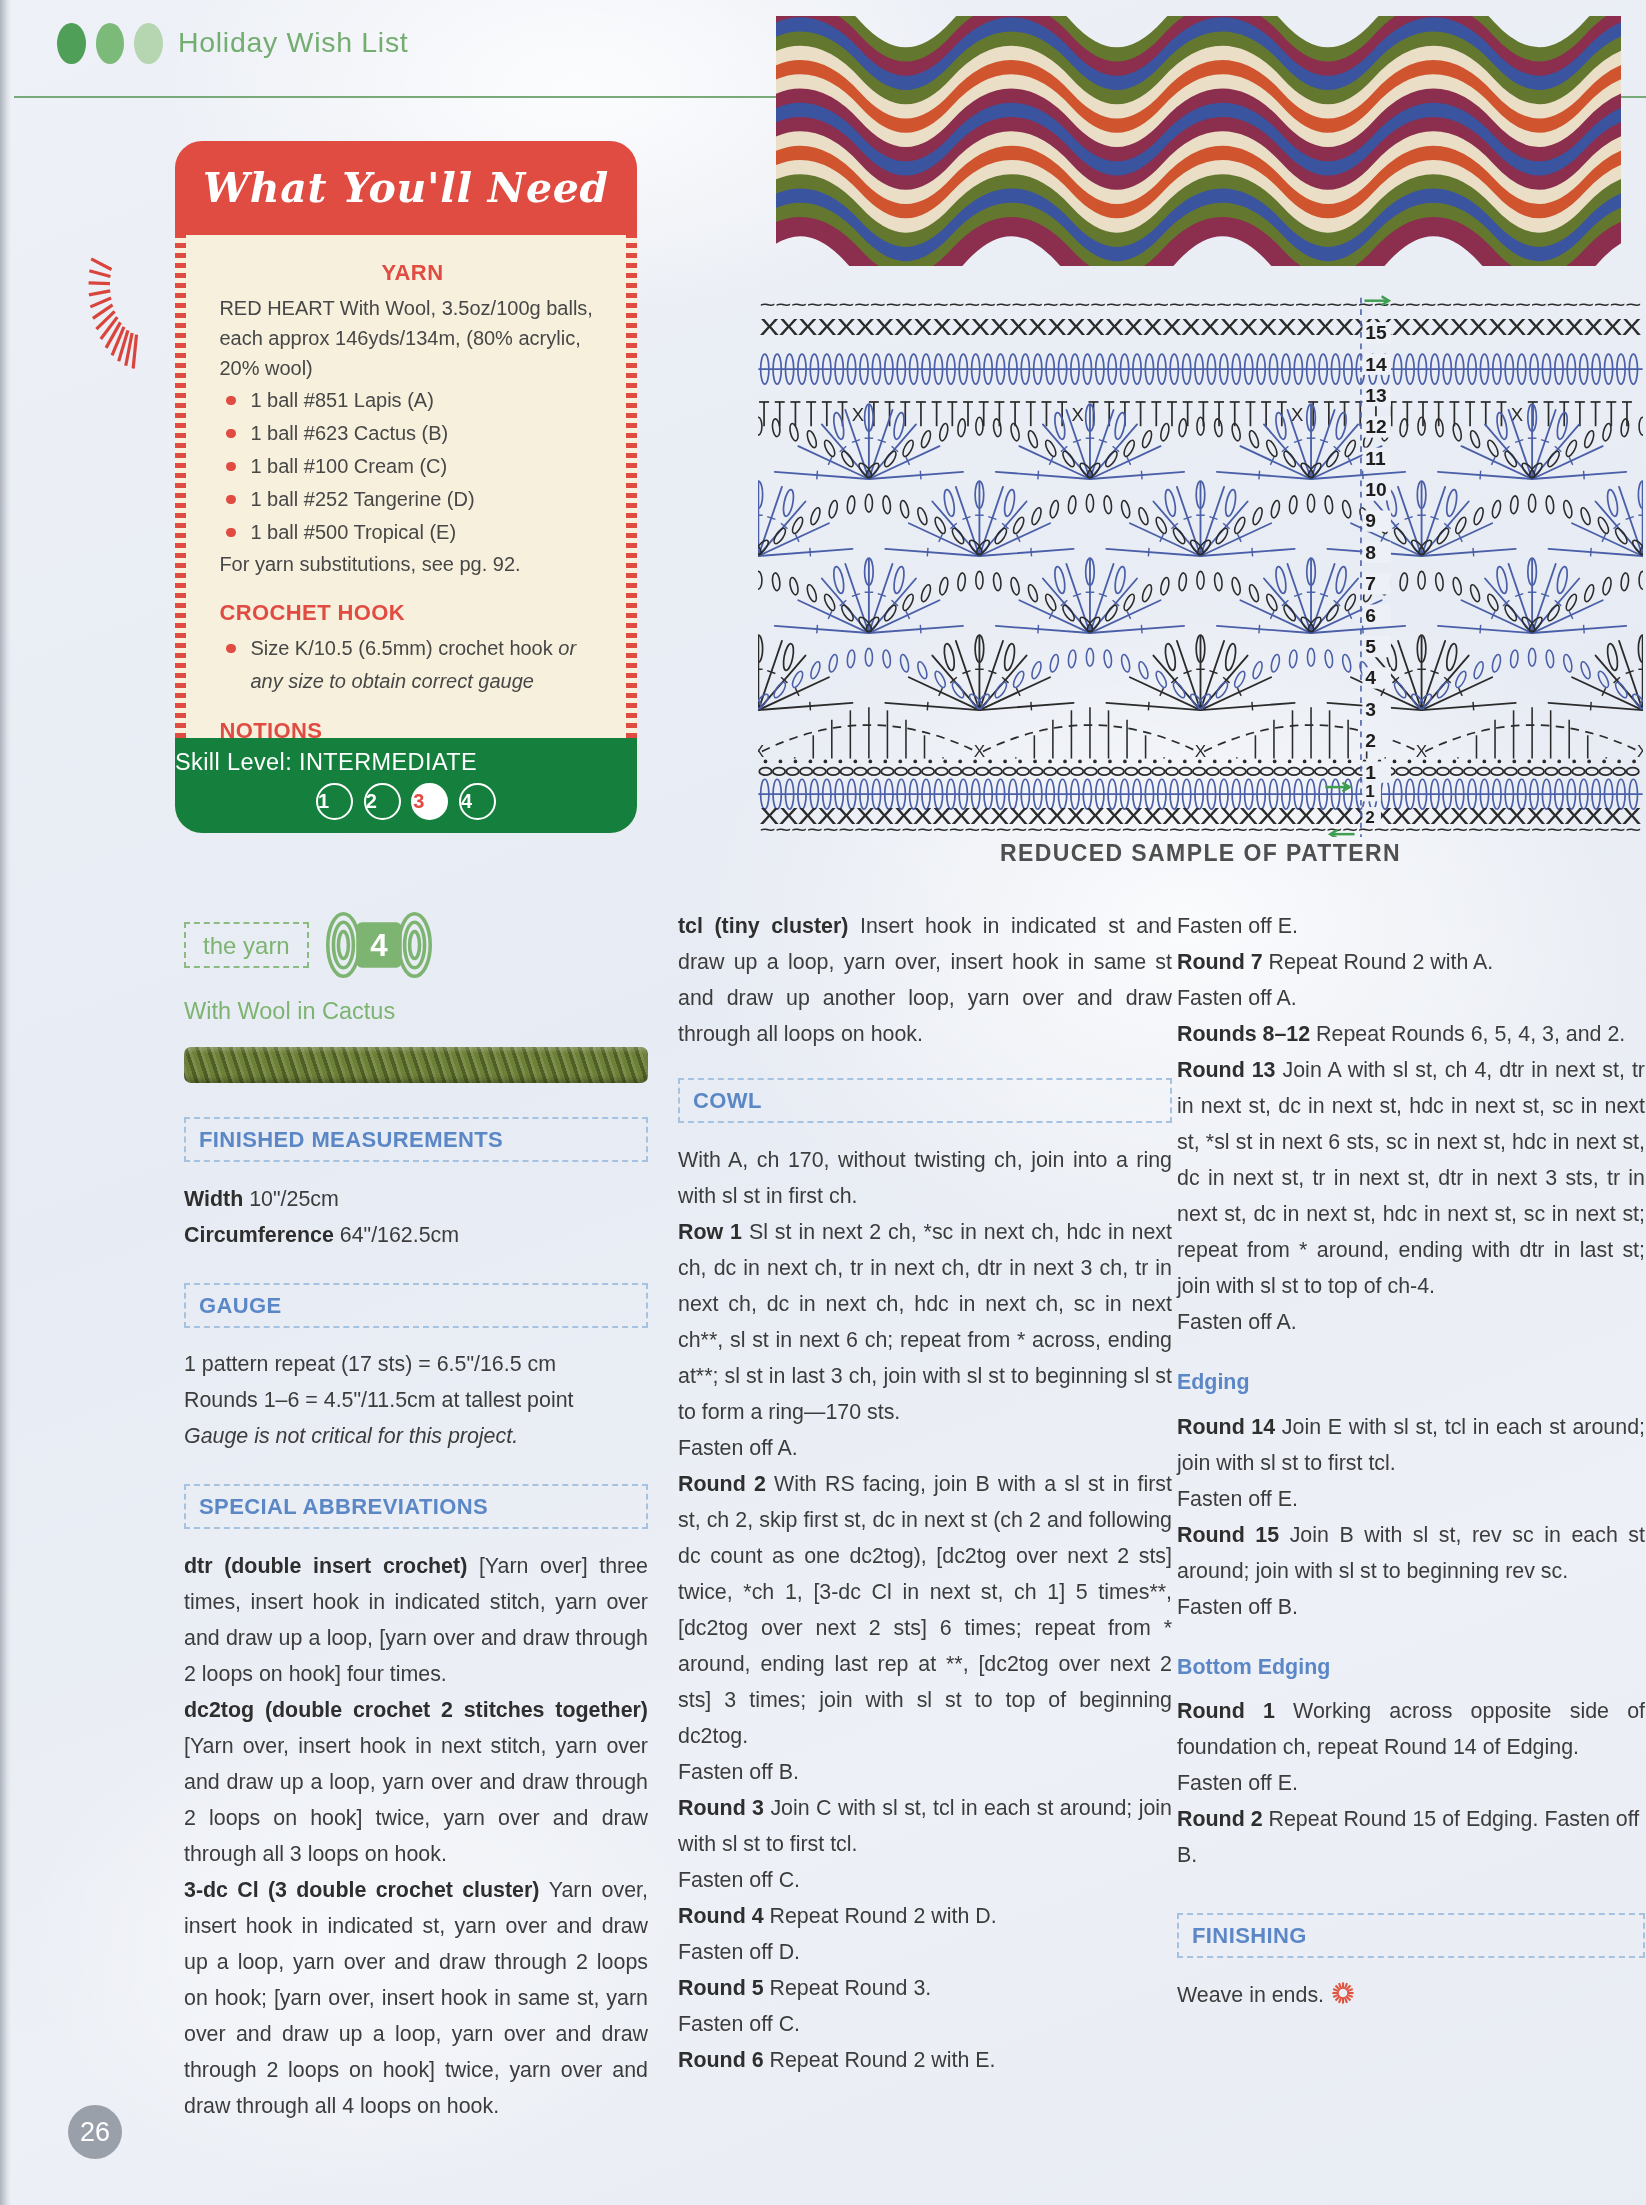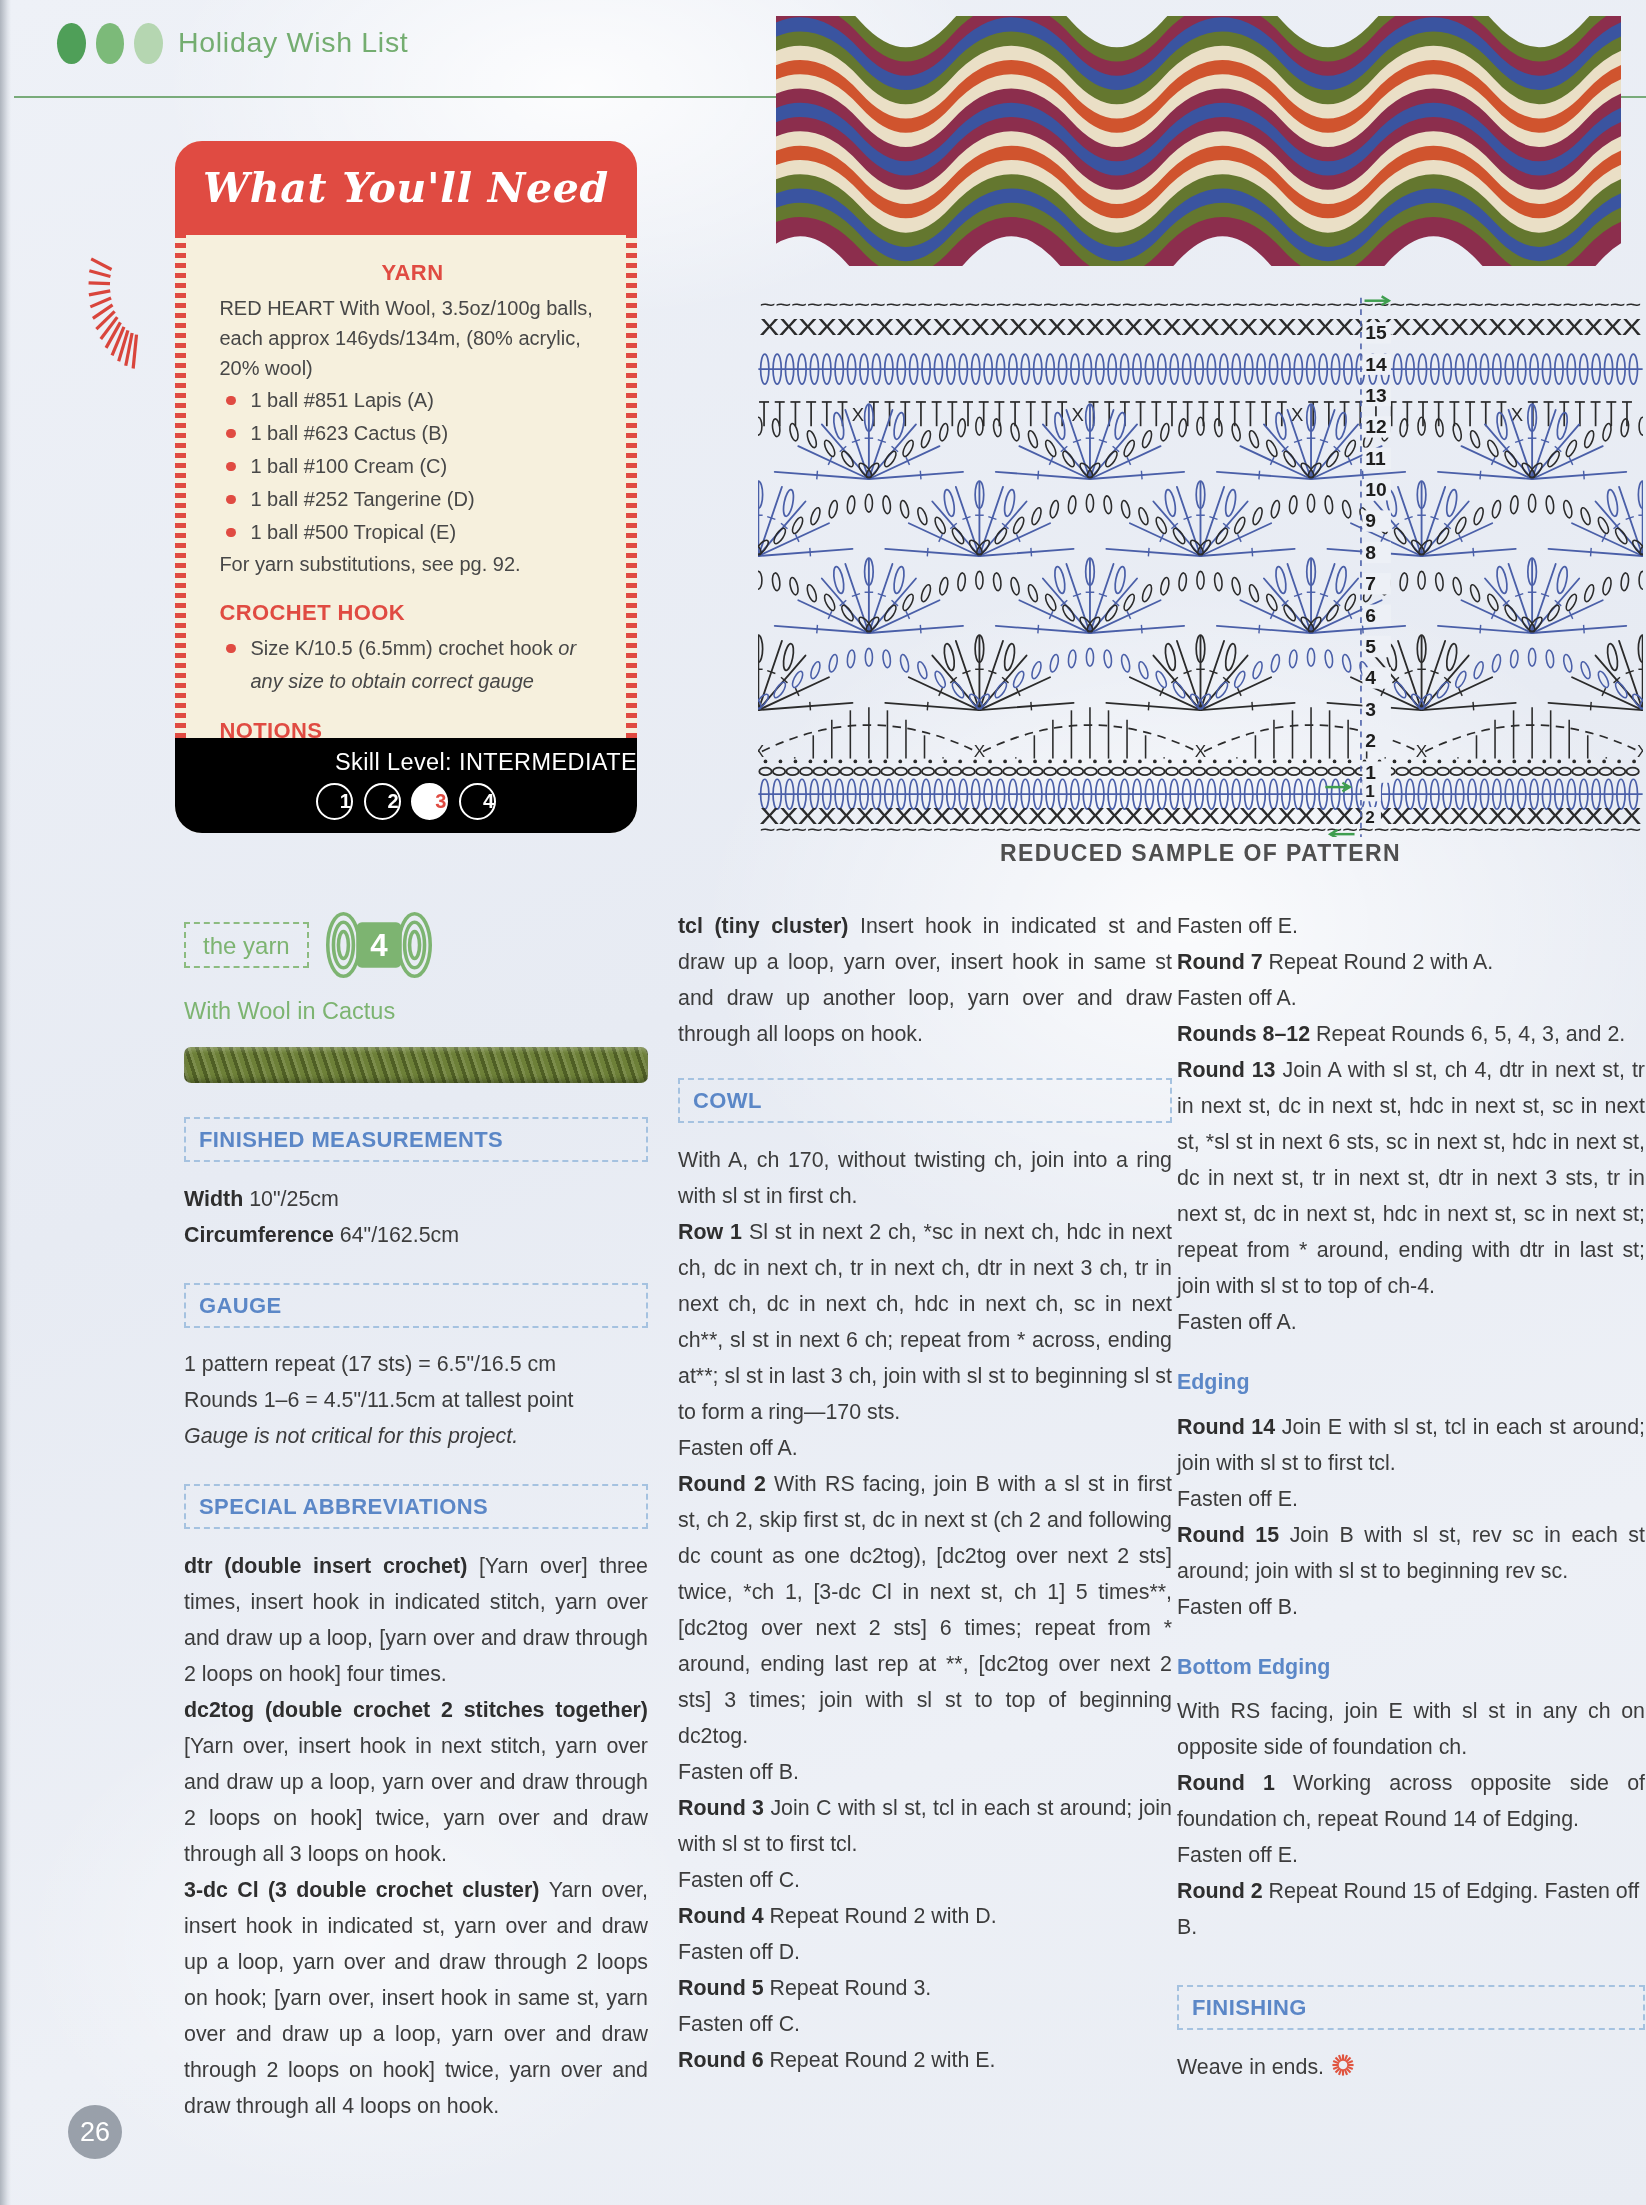--- a/index.html
+++ b/index.html
@@ -30,22 +30,22 @@
     background:repeating-linear-gradient(0deg,#e04b42 0 5px,#f6f0dd 5px 10px);}
   .nb-side.l{left:0;} .nb-side.r{right:0;}
   .nb-body{position:absolute;left:11.4px;right:11.4px;top:94px;bottom:95px;overflow:hidden;
     padding:21.4px 20px 0 33px;font-size:20px;line-height:30px;color:#474747;}
   .nb-h{color:#e04b42;font-weight:bold;font-size:22px;letter-spacing:0.4px;margin:18.5px 0 4.3px;}
   .nb-h:first-child{margin-top:2px;text-align:center;}
   .nb-body ul{list-style:none;margin:1.4px 0 0;padding:0;}
   .nb-body li{position:relative;padding-left:31px;min-height:33px;line-height:33px;}
   .nb-body li::before{content:"";position:absolute;left:7.1px;top:12px;width:9.3px;height:9.3px;
     border-radius:50%;background:#e04b42;}
-  .nb-foot{position:absolute;left:0;bottom:0;width:100%;height:95px;background:#000000;
-    border-radius:0 0 27px 27px;color:#fff;text-align:right;}
+  .nb-foot{position:absolute;left:0;bottom:0;width:100%;height:95px;background:#15803d;
+    border-radius:0 0 27px 27px;color:#fff;text-align:left;}
   .nb-skill{font-size:23.5px;margin-top:11.4px;letter-spacing:0.4px;}
   .nb-circles{display:flex;justify-content:center;gap:10.7px;margin-top:7.1px;}
   .nb-c{width:37px;height:37px;border-radius:50%;border:2.1px solid #fff;box-sizing:border-box;
     font-size:20px;font-weight:bold;line-height:33px;color:#fff;}
   .nb-c.on{background:#fff;color:#e04b42;}
 
   
   .fringe{position:absolute;left:57px;top:235px;}
 
   
@@ -1588,21 +1588,20 @@
         <p class="nj"><span>Fasten off A.</span></p>
         <p class="nj"><b>Rounds 8–12 </b><span>Repeat Rounds 6, 5, 4, 3, and 2.</span></p>
         <p><b>Round 13 </b><span>Join A with sl st, ch 4, dtr in next st, tr in next st, dc in next st, hdc in next st, sc in next st, *sl st in next 6 sts, sc in next st, hdc in next st, dc in next st, tr in next st, dtr in next 3 sts, tr in next st, dc in next st, hdc in next st, sc in next st; repeat from * around, ending with dtr in last st; join with sl st to top of ch-4.</span></p>
         <p class="nj"><span>Fasten off A.</span></p>
         <div class="subhead">Edging</div>
         <p><b>Round 14 </b><span>Join E with sl st, tcl in each st around; join with sl st to first tcl.</span></p>
         <p class="nj"><span>Fasten off E.</span></p>
         <p><b>Round 15 </b><span>Join B with sl st, rev sc in each st around; join with sl st to beginning rev sc.</span></p>
         <p class="nj"><span>Fasten off B.</span></p>
         <div class="subhead">Bottom Edging</div>
-        <p><span>With RS facing, join E with sl st in any ch on opposite side of foundation ch.</span></p>
         <p><b>Round 1 </b><span>Working across opposite side of foundation ch, repeat Round 14 of Edging.</span></p>
         <p class="nj"><span>Fasten off E.</span></p>
         <p class="nj"><b>Round 2 </b><span>Repeat Round 15 of Edging. Fasten off B.</span></p>
       </div>
     <div class="sect-box" style="margin-top:40px">FINISHING</div>
     <div class="para">
         <p class="nj"><span>Weave in ends.</span><svg width="24" height="24" class="starburst" viewBox="0 0 34 34">
             <line x1="23" y1="17" x2="32" y2="17" stroke="#e0543f" stroke-width="3"></line>
             <line x1="22.54327719506772" y1="19.296100594190538" x2="30.8581929876693" y2="22.740251485476346" stroke="#e0543f" stroke-width="3"></line>
             <line x1="21.242640687119284" y1="21.242640687119284" x2="27.606601717798213" y2="27.606601717798213" stroke="#e0543f" stroke-width="3"></line>

